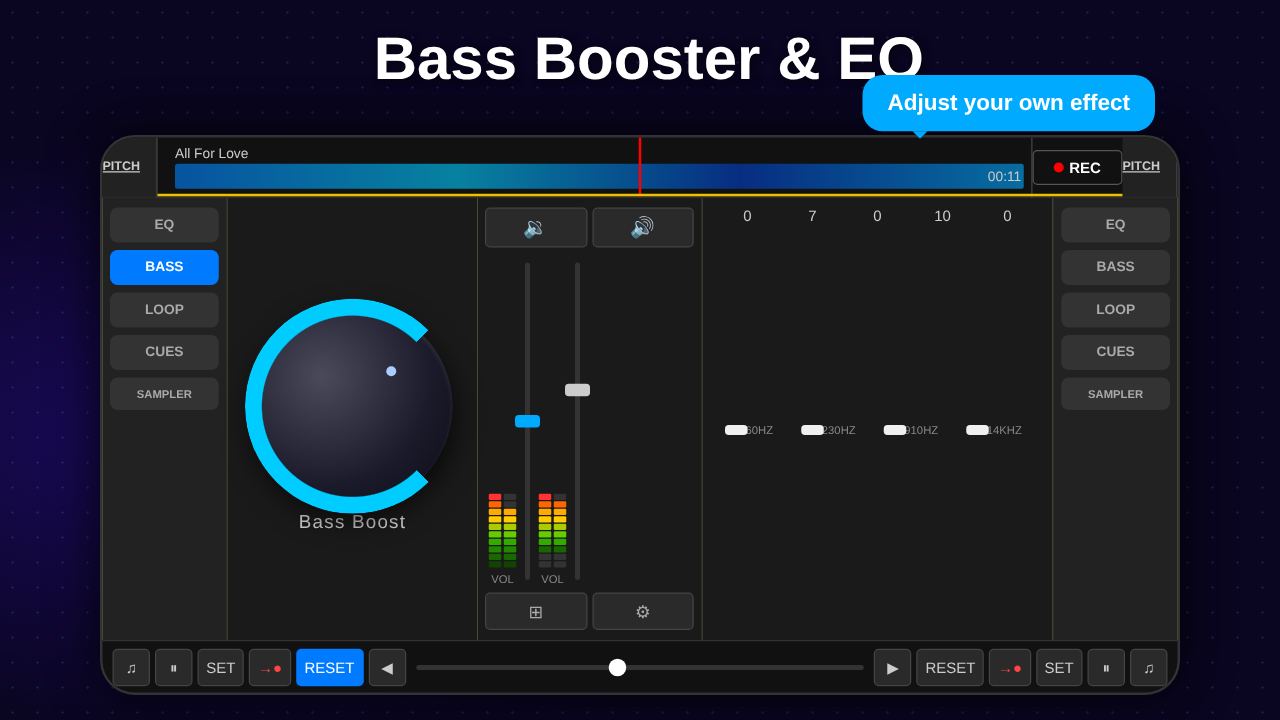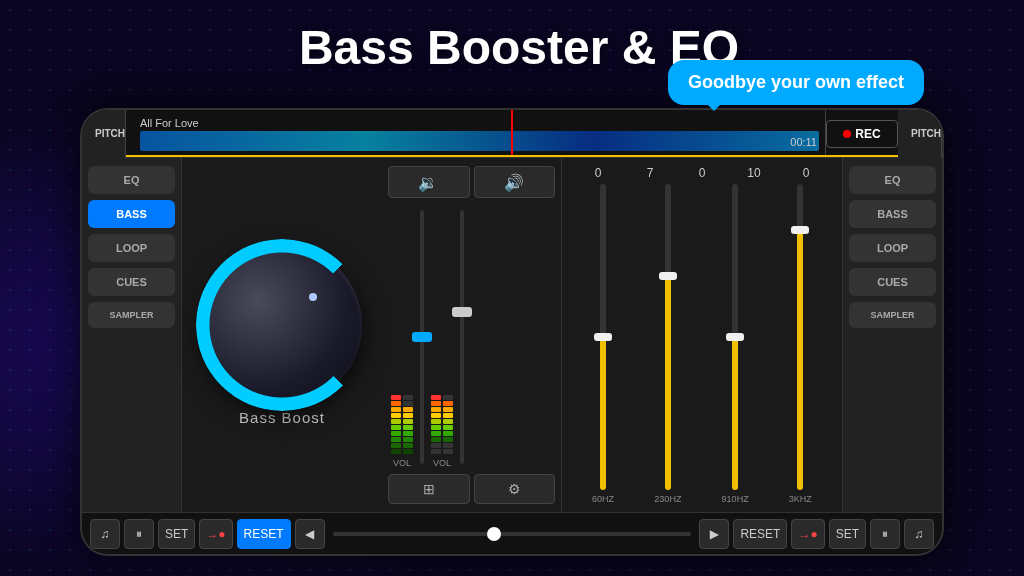--- a/index.html
+++ b/index.html
@@ -68,24 +68,25 @@
     .pitch-btn {
       width: 44px;
       height: 48px;
       background: #222;
       border: none;
       color: #ccc;
       font-size: 10px;
       font-weight: bold;
       display: flex;
       align-items: center;
-      justify-content: flex-end;
+      justify-content: flex-start;
       cursor: pointer;
       flex-shrink: 0;
       border-right: 1px solid #444;
+      text-decoration: underline;
     }
     .pitch-btn:last-child {
       border-left: 1px solid #444;
       border-right: none;
     }
     .waveform-section {
       flex: 1;
       height: 48px;
       display: flex;
       flex-direction: column;
@@ -374,21 +375,20 @@
       width: 40px;
     }
     .eq-faders-row {
       flex: 1;
       display: flex;
       justify-content: space-around;
       align-items: stretch;
     }
     .eq-fader-col {
       display: flex;
-      flex-direction: column;
       align-items: center;
       gap: 4px;
     }
     .eq-fader-track {
       width: 6px;
       background: #333;
       border-radius: 3px;
       flex: 1;
       position: relative;
     }
@@ -498,21 +498,21 @@
   </style>
 </head>
 <body>
 
 <div class="bg"></div>
 <div class="bg-dots"></div>
 
 <h1 class="title">Bass Booster &amp; EQ</h1>
 
 <div class="tooltip-bubble">
-  <span>Goodbye your own effect</span>
+  <span>Adjust your own effect</span>
 </div>
 
 <div class="phone">
 
   <div class="waveform-bar">
     <button class="pitch-btn">
       <span>PITCH</span>
     </button>
 
     <div class="waveform-section">
@@ -669,28 +669,28 @@
         </div>
 
         <div class="eq-fader-col">
           <div class="eq-fader-track">
             <div class="eq-fader-fill" style="height:50%;"></div>
             <div class="eq-fader-thumb" style="top:calc(50% - 4px);"></div>
           </div>
           <div class="eq-freq-label">910HZ</div>
         </div>
 
+
         <div class="eq-fader-col">
           <div class="eq-fader-track">
-            <div class="eq-fader-fill" style="height:85%;"></div>
-            <div class="eq-fader-thumb" style="top:calc(15% - 4px);"></div>
+            <div class="eq-fader-fill" style="height:55%;"></div>
+            <div class="eq-fader-thumb" style="top:calc(45% - 4px);"></div>
           </div>
-          <div class="eq-freq-label">3KHZ</div>
-        </div>
-
+          <div class="eq-freq-label">14KHZ</div>
+        </div>
 
       </div>
     </div>
 
     <div class="right-panel">
       <button class="side-btn">EQ</button>
       <button class="side-btn">BASS</button>
       <button class="side-btn">LOOP</button>
       <button class="side-btn">CUES</button>
       <button class="side-btn" style="font-size:9px;">SAMPLER</button>

